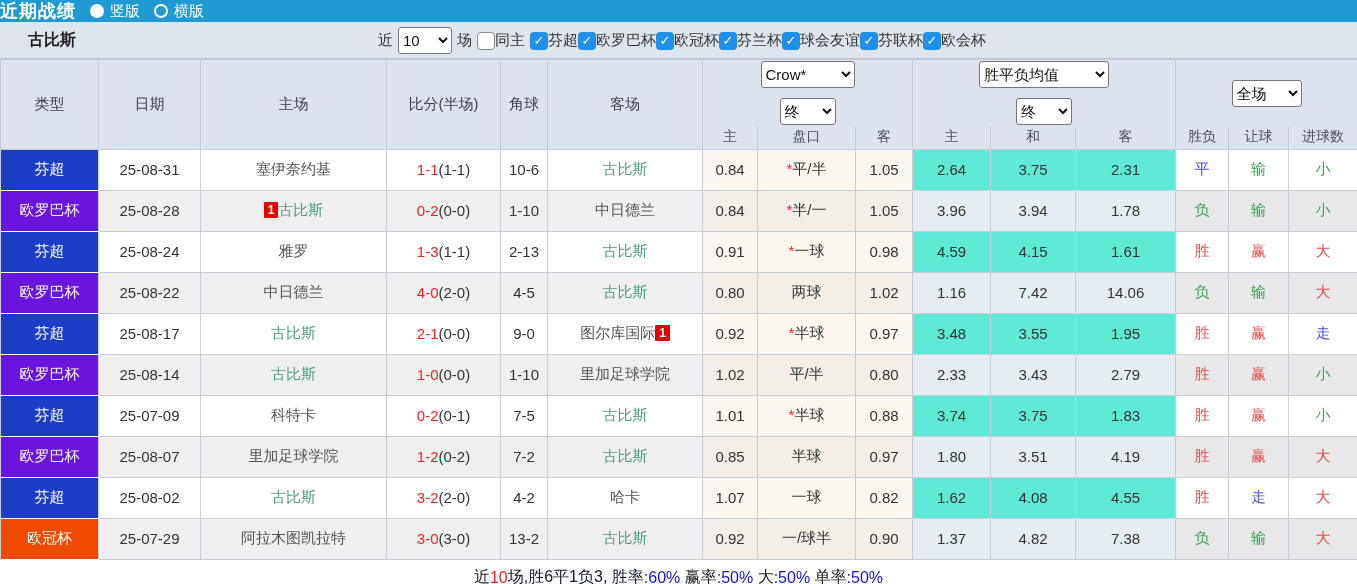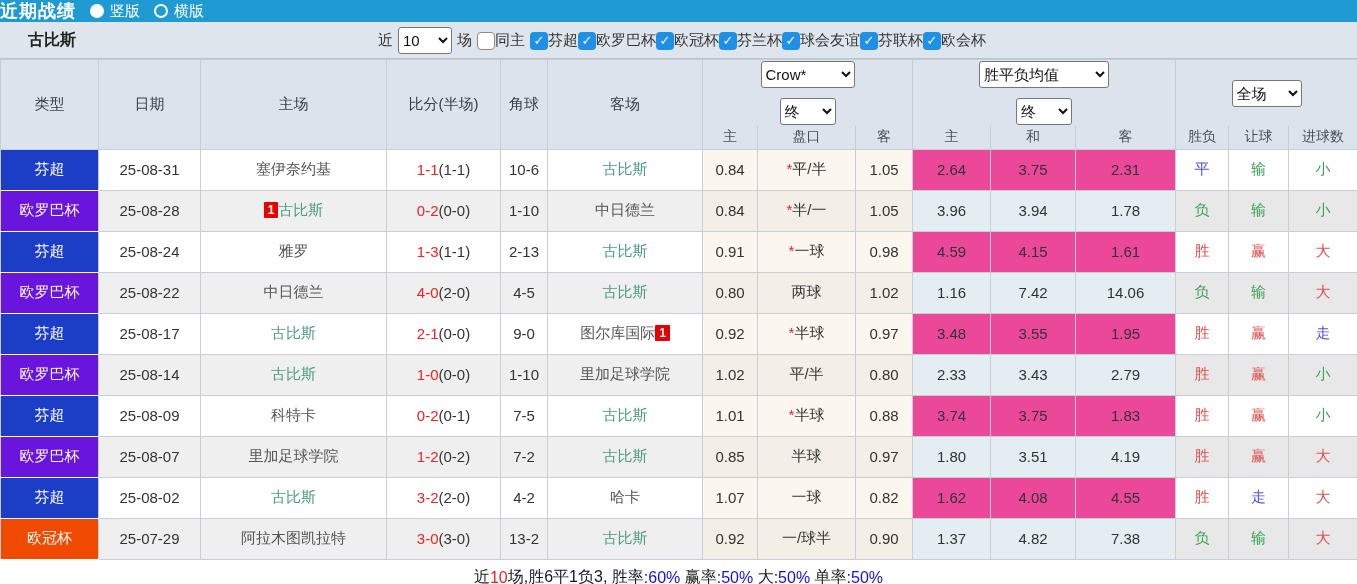--- a/index.html
+++ b/index.html
@@ -43,21 +43,21 @@
   .hdrop .selwrap{display:flex;align-items:center;justify-content:center;gap:10px;flex-direction:column;}
   .sel-company{width:94px;}
   .sel-time{width:56px;}
   .sel-avg{width:130px;}
   .sel-scope{width:70px;}
   tbody td{height:41px;font-size:15px;color:#333;}
   tr.odd  td{background:#fff;}
   tr.even td{background:#efefef;}
   tr.odd  td.c-crow{background:#fbf6ee;}
   tr.even td.c-crow{background:#f3eee6;}
-  tr.odd  td.c-avg{background:#ec4899;}
+  tr.odd  td.c-avg{background:#5eead4;}
   tr.even td.c-avg{background:#e3edf2;}
   tr.odd  td.c-res{background:#fff;}
   tr.even td.c-res{background:#e8e8e8;}
   td.typecell{color:#fff;font-size:15px;border-bottom:1px solid #fff;border-top:1px solid #fff;}
   .score-ft{color:#f02222;}
   .score-ht{color:#333;}
   .selfteam{color:#4d9b82;}
   .oppteam{color:#555;}
   .num1badge{display:inline-block;background:#e60000;color:#fff;font-size:12px;font-weight:bold;
     padding:0 4px;line-height:16px;border-radius:1px;position:relative;top:-1px;}
@@ -280,21 +280,21 @@
         <td class="c-crow">0.80</td>
         <td class="c-avg">2.33</td>
         <td class="c-avg">3.43</td>
         <td class="c-avg">2.79</td>
         <td class="c-res" style="color: rgb(224, 80, 80);">胜</td>
         <td class="c-res" style="color: rgb(224, 80, 80);">赢</td>
         <td class="c-res" style="color: rgb(58, 160, 84);">小</td>
       </tr>
       <tr class="odd">
         <td class="typecell" style="background: rgb(28, 61, 198);">芬超</td>
-        <td class="">25-08-09</td>
+        <td class="">25-07-09</td>
         <td class=""><span class="oppteam">科特卡</span></td>
         <td class=""><span class="score-ft">0-2</span><span class="score-ht">(0-1)</span></td>
         <td class="">7-5</td>
         <td class=""><span class="selfteam">古比斯</span></td>
         <td class="c-crow">1.01</td>
         <td class="c-crow"><span class="star">*</span>半球</td>
         <td class="c-crow">0.88</td>
         <td class="c-avg">3.74</td>
         <td class="c-avg">3.75</td>
         <td class="c-avg">1.83</td>

